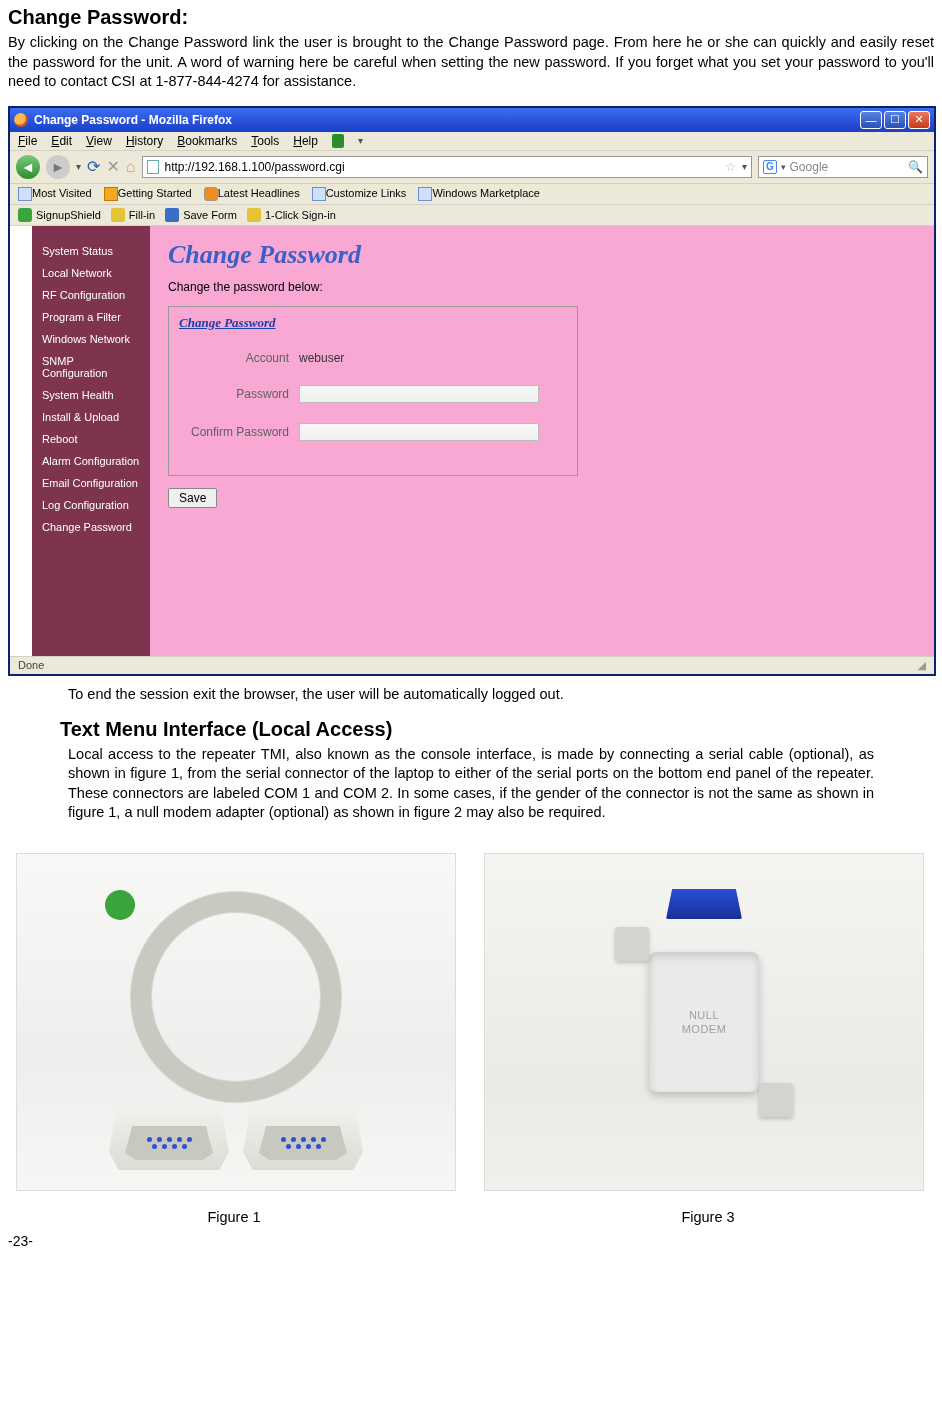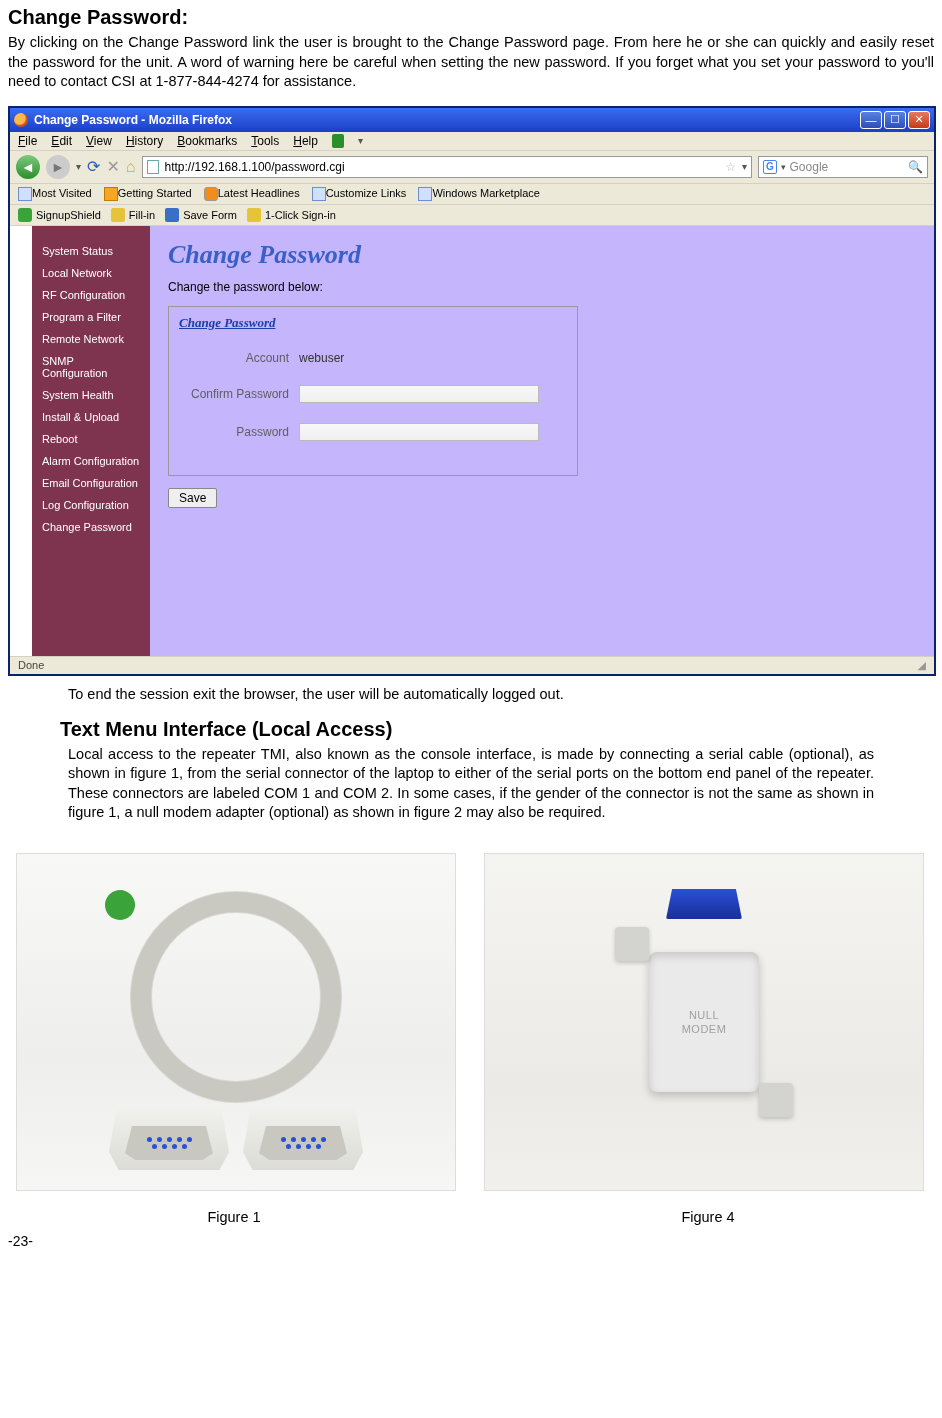--- a/index.html
+++ b/index.html
@@ -158,21 +158,21 @@
       background: #ece9d8;
       border-bottom: 1px solid #d4d0c8;
       align-items: flex-start;
     }
     .t2-item { display: flex; align-items: center; gap: 4px; }
     .t2-green { width: 14px; height: 14px; background: #3aa33a; border-radius: 3px; }
     .t2-yellow { width: 14px; height: 14px; background: #e6c43a; border-radius: 2px; }
     .t2-blue { width: 14px; height: 14px; background: #3a6ec7; border-radius: 2px; }
     .content-area {
       display: flex;
-      background: #c4b5fd;
+      background: #f9a8d4;
       min-height: 430px;
     }
     .left-pad { width: 22px; background: #fff; }
     .sidebar {
       width: 118px;
       background: #7e334f;
       color: #fff;
       padding: 14px 8px;
       font-family: Verdana, sans-serif;
       font-size: 11px;
@@ -448,45 +448,45 @@
           </span>
       </div>
 
       <div class="content-area">
         <div class="left-pad"></div>
         <div class="sidebar">
           <div class="sidebar-item">System Status</div>
           <div class="sidebar-item">Local Network</div>
           <div class="sidebar-item">RF Configuration</div>
           <div class="sidebar-item">Program a Filter</div>
-          <div class="sidebar-item">Remote Network</div>
+          <div class="sidebar-item">Windows Network</div>
           <div class="sidebar-item">SNMP Configuration</div>
           <div class="sidebar-item">System Health</div>
           <div class="sidebar-item">Install &amp; Upload</div>
           <div class="sidebar-item">Reboot</div>
           <div class="sidebar-item">Alarm Configuration</div>
           <div class="sidebar-item">Email Configuration</div>
           <div class="sidebar-item">Log Configuration</div>
           <div class="sidebar-item">Change Password</div>
         </div>
         <div class="main-content">
           <div class="page-heading">Change Password</div>
           <div class="instruction">Change the password below:</div>
           <div class="form-box">
             <div class="form-title">Change Password</div>
             <div class="form-row">
               <div class="form-label">Account</div>
               <div class="form-value">webuser</div>
             </div>
             <div class="form-row">
-              <div class="form-label">Confirm Password</div>
+              <div class="form-label">Password</div>
               <div class="form-input-mock"></div>
             </div>
             <div class="form-row">
-              <div class="form-label">Password</div>
+              <div class="form-label">Confirm Password</div>
               <div class="form-input-mock"></div>
             </div>
           </div>
           <div class="save-btn">Save</div>
         </div>
       </div>
 
       <div class="status-bar">
         <span>Done</span>
         <span class="grip">◢</span>
@@ -553,18 +553,18 @@
         <div class="adapter-flange flange-tl"></div>
         <div class="adapter-flange flange-br"></div>
         <div class="adapter-body" style="white-space:pre-line;">NULL
 MODEM</div>
       </div>
     </div>
   </div>
 
   <div class="figure-captions">
     <div class="fig-cap">Figure 1</div>
-    <div class="fig-cap">Figure 4</div>
+    <div class="fig-cap">Figure 3</div>
   </div>
 
   <div class="page-num">-23-</div>
 
 </div>
 
 </body></html>

